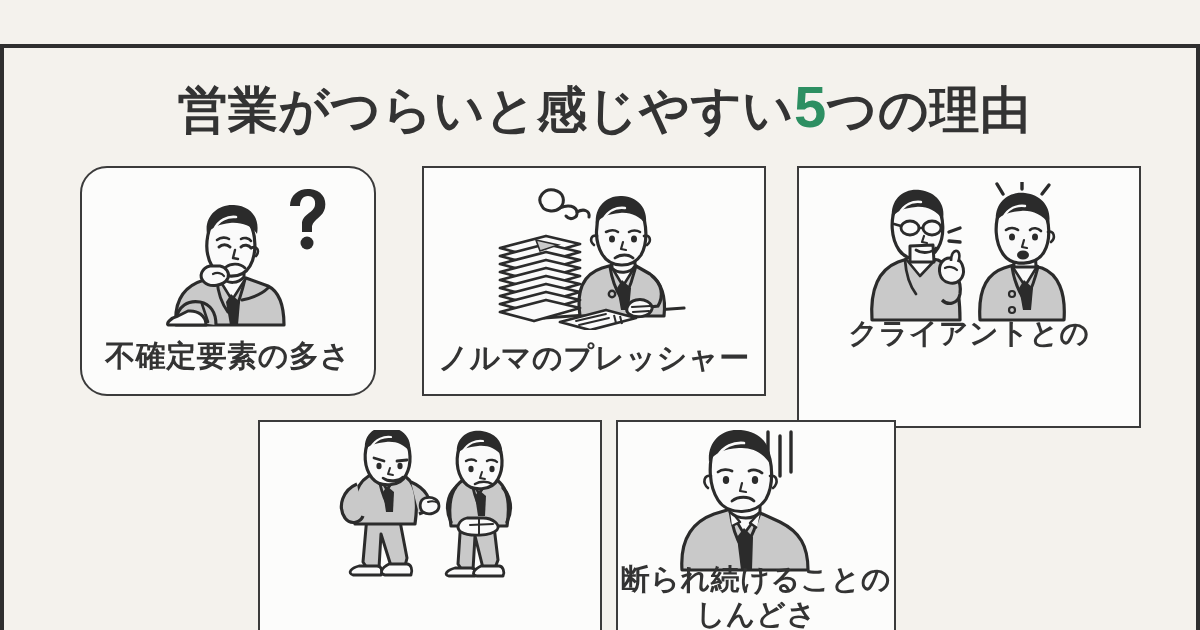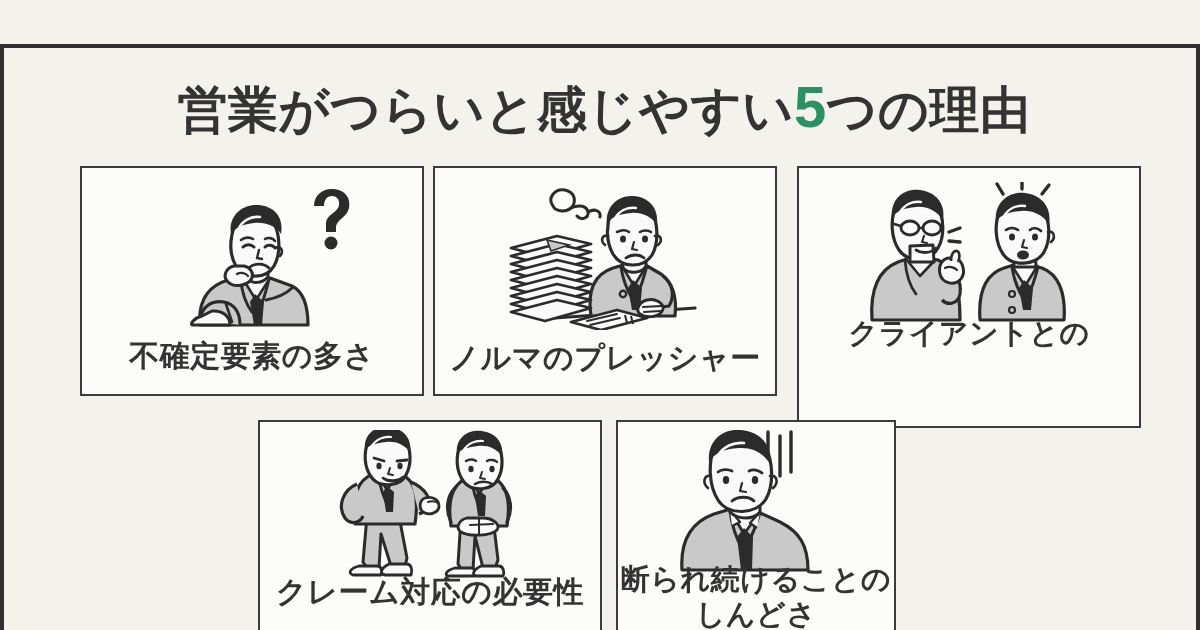--- a/index.html
+++ b/index.html
@@ -66,22 +66,22 @@
     left: 0;
     right: 0;
     text-align: center;
     color: #333333;
     font-weight: 700;
     line-height: 1.22;
     letter-spacing: 0.5px;
   }
 
   
-  #card-1 { left: 76px;  top: 118px; width: 344px; height: 230px; }
-  #card-2 { left: 429px; top: 118px; width: 344px; height: 230px; }
+  #card-1 { left: 76px;  top: 118px; width: 296px; height: 230px; border-radius: 27px; }
+  #card-2 { left: 418px; top: 118px; width: 344px; height: 230px; }
   #card-3 { left: 793px; top: 118px; width: 344px; height: 262px; }
   
   #card-4 { left: 254px; top: 372px; width: 344px; height: 226px; }
   #card-5 { left: 612px; top: 372px; width: 280px; height: 226px; }
 
   #card-1 .card-art { top: 14px;  height: 145px; }
   #card-2 .card-art { top: 10px;  height: 152px; }
   #card-3 .card-art { top: 14px;  height: 140px; }
   #card-4 .card-art { top: 8px;   height: 148px; }
   #card-5 .card-art { top: 8px;   height: 142px; }
@@ -366,23 +366,20 @@
         <path d="M172 31 C175 29 180 30 182 32" stroke="#2b2b2b" stroke-width="2.4" fill="none" stroke-linecap="round"></path>
 
         <ellipse cx="156" cy="39" rx="2.6" ry="3.2" fill="#2b2b2b"></ellipse>
         <ellipse cx="177" cy="39" rx="2.6" ry="3.2" fill="#2b2b2b"></ellipse>
 
         <path d="M167 42 L165 48 L170 49" stroke="#2b2b2b" stroke-width="2" fill="none" stroke-linecap="round" stroke-linejoin="round"></path>
 
         <path d="M160 54 C165 51 173 51 177 54" stroke="#2b2b2b" stroke-width="2.6" fill="none" stroke-linecap="round"></path>
       </svg>
     </div>
-    <div class="card-label">
-      <div>クレーム対応の必要性</div>
-    </div>
   </div>
 
   <div class="card" id="card-5">
     <div class="card-art">
       <svg width="200" height="142" viewBox="0 0 200 142" fill="none" xmlns="http://www.w3.org/2000/svg">
 
         <path d="M112 2 L112 48" stroke="#2b2b2b" stroke-width="3.4" stroke-linecap="round"></path>
         <path d="M124 6 L124 46" stroke="#2b2b2b" stroke-width="3.4" stroke-linecap="round"></path>
         <path d="M135 2 L135 42" stroke="#2b2b2b" stroke-width="3.4" stroke-linecap="round"></path>
 

